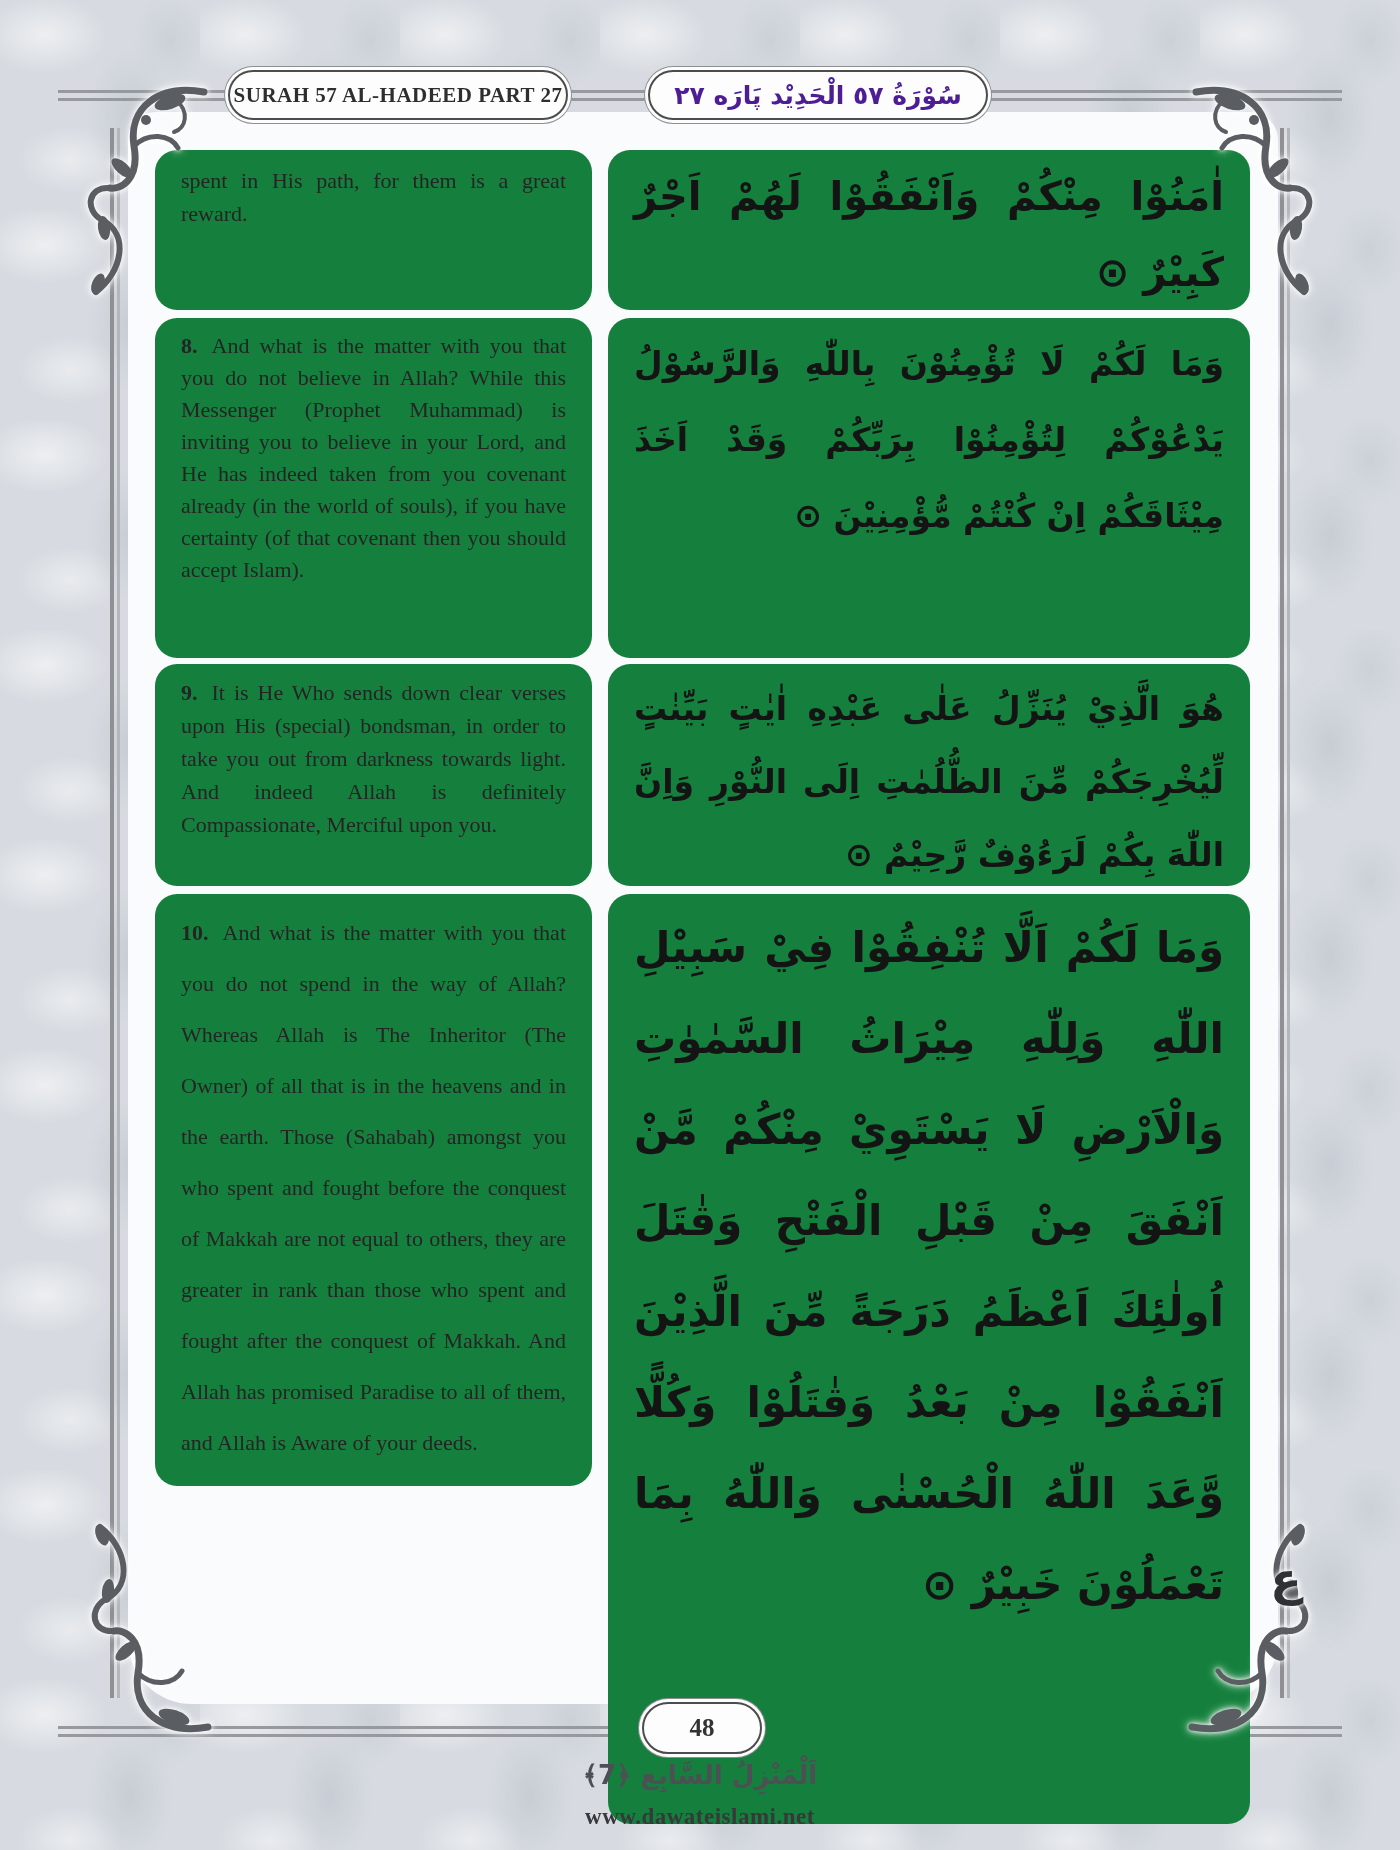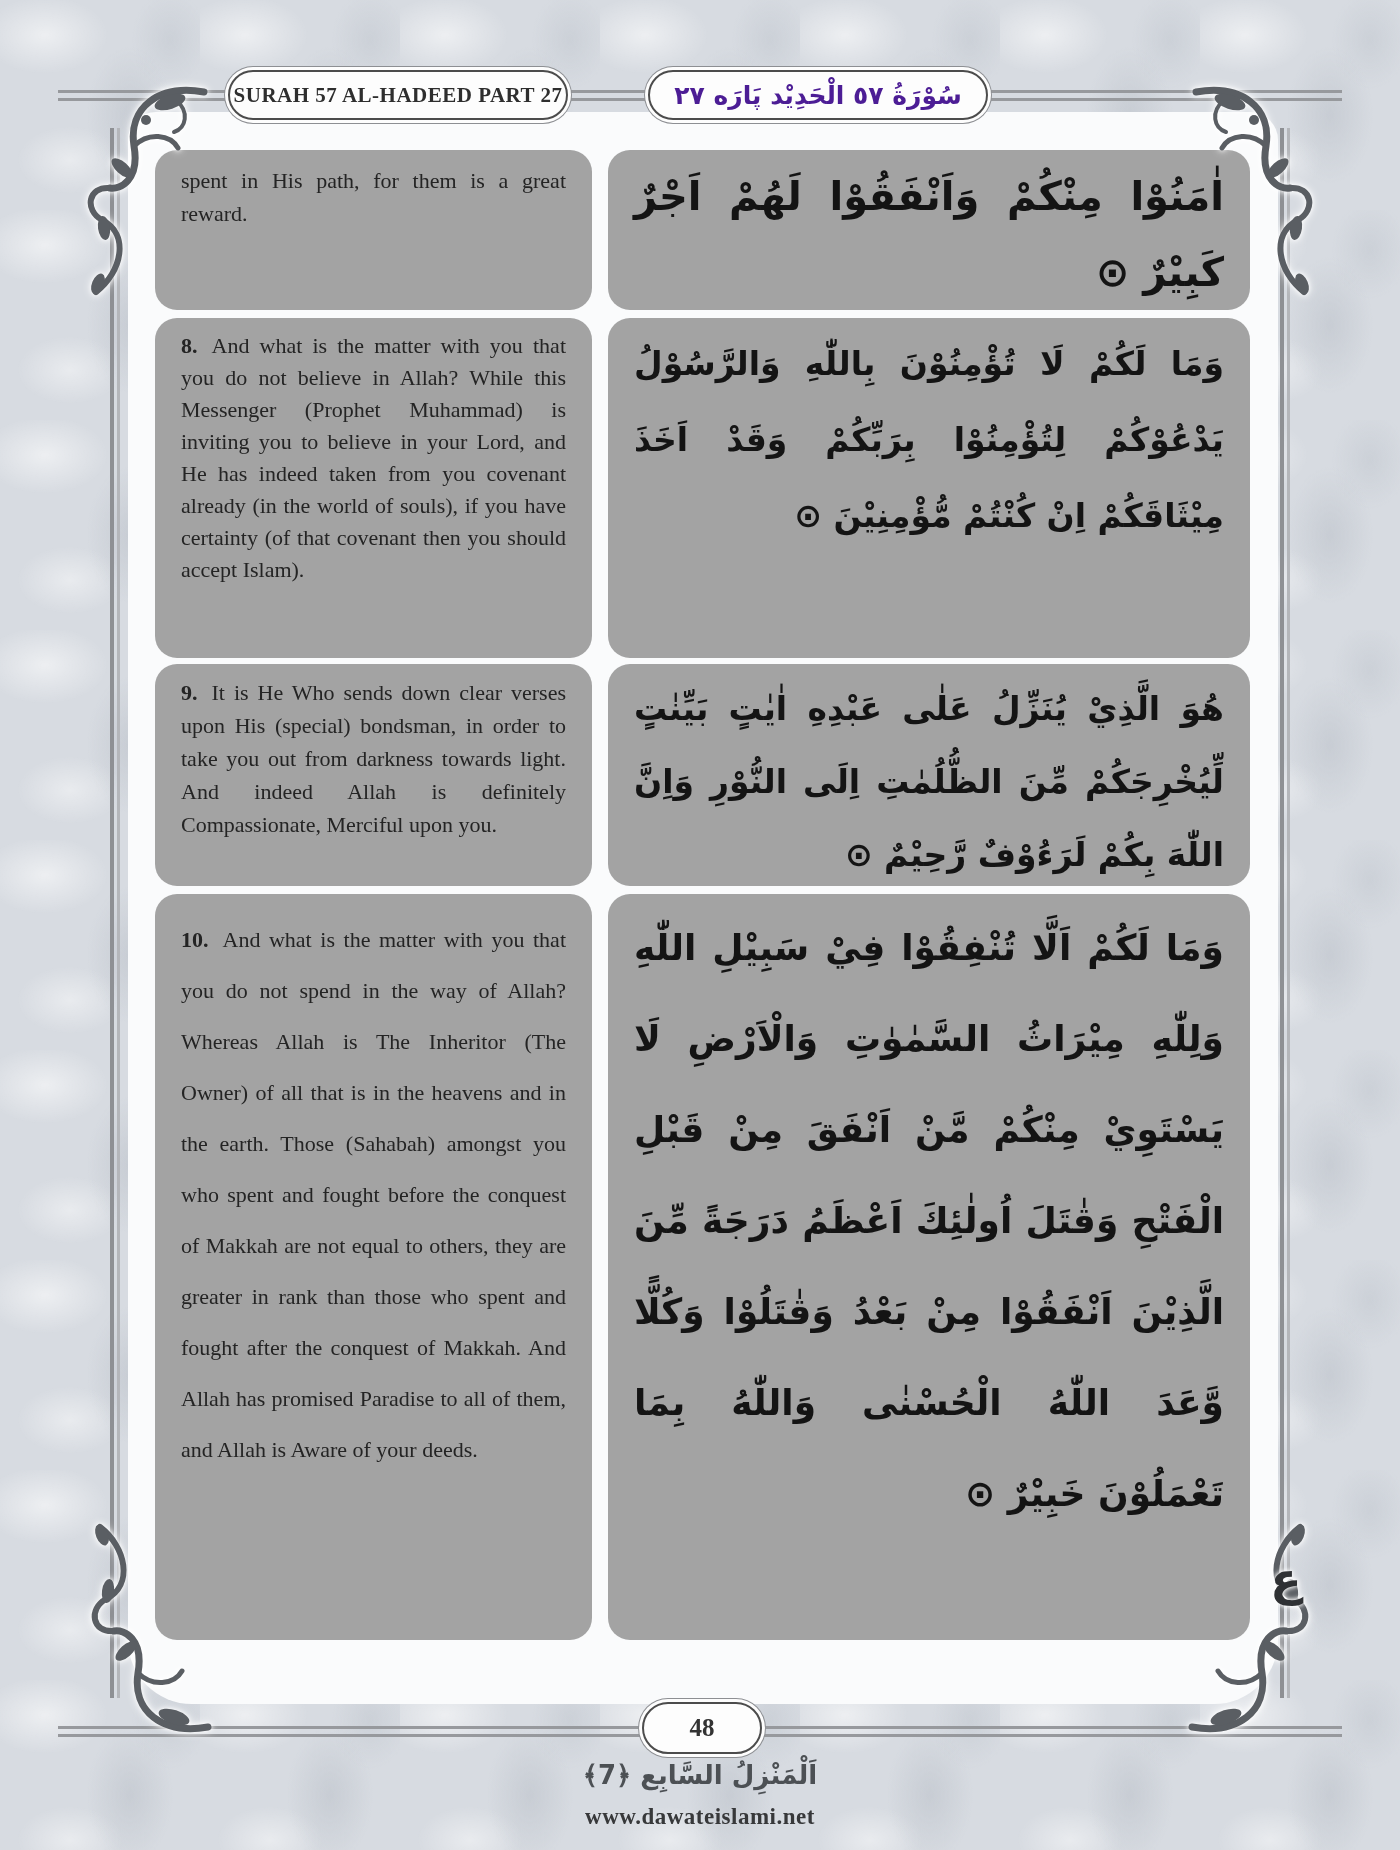--- a/index.html
+++ b/index.html
@@ -32,32 +32,32 @@
     position:absolute;top:70px;height:46px;width:336px;background:#fdfdfd;
     border:2px solid #4c4c4c;border-radius:26px;
     box-shadow:0 0 0 3px #fdfdfd,0 0 0 4px #8d8f93;
     display:flex;align-items:center;justify-content:center;z-index:3;
   }
   .pill.left{left:228px;}
   .pill.right{left:648px;}
   .pill .en{font-weight:bold;font-size:21px;letter-spacing:.5px;color:#2e2e2e;}
   .pill .ar{font-family:"DejaVu Sans",sans-serif;font-weight:bold;font-size:25px;color:#4c1d95;direction:rtl;}
   
-  .panel{position:absolute;background:#a3a3a3;border-radius:22px;overflow:hidden;box-sizing:border-box;}
+  .panel{position:absolute;background:#15803d;border-radius:22px;overflow:hidden;box-sizing:border-box;}
   .en-panel{left:155px;width:437px;padding:14px 26px;color:#242424;font-size:22px;text-align:justify;}
   .ar-panel{left:600px;width:642px;padding:8px 26px;color:#141414;direction:rtl;text-align:justify;
     font-family:"DejaVu Sans",sans-serif;font-weight:bold;margin-left:8px;}
   .r1e{top:150px;height:160px;line-height:33px;}
   .r2e{top:318px;height:340px;line-height:32px;padding-top:12px;}
   .r3e{top:664px;height:222px;line-height:33px;padding-top:12px;}
-  .r4e{top:894px;height:746px;line-height:51px;padding-top:20px;}
+  .r4e{top:894px;height:592px;line-height:51px;padding-top:13px;}
   .r1a{top:150px;height:160px;font-size:40px;line-height:76px;}
   .r2a{top:318px;height:340px;font-size:33px;line-height:76px;}
   .r3a{top:664px;height:222px;font-size:33px;line-height:73px;}
-  .r4a{top:894px;height:746px;font-size:36px;line-height:91px;}
+  .r4a{top:894px;height:930px;font-size:42px;line-height:91px;}
   .vnum{font-weight:bold;margin-right:14px;}
   
   .page-pill{
     position:absolute;left:642px;top:1702px;width:116px;height:48px;background:#fdfdfd;
     border:2px solid #4c4c4c;border-radius:26px;box-shadow:0 0 0 3px #fdfdfd,0 0 0 4px #8d8f93;
     display:flex;align-items:center;justify-content:center;
     font-size:25px;font-weight:bold;color:#333;z-index:3;
   }
   .manzil{
     position:absolute;left:0;top:1760px;width:100%;text-align:center;

